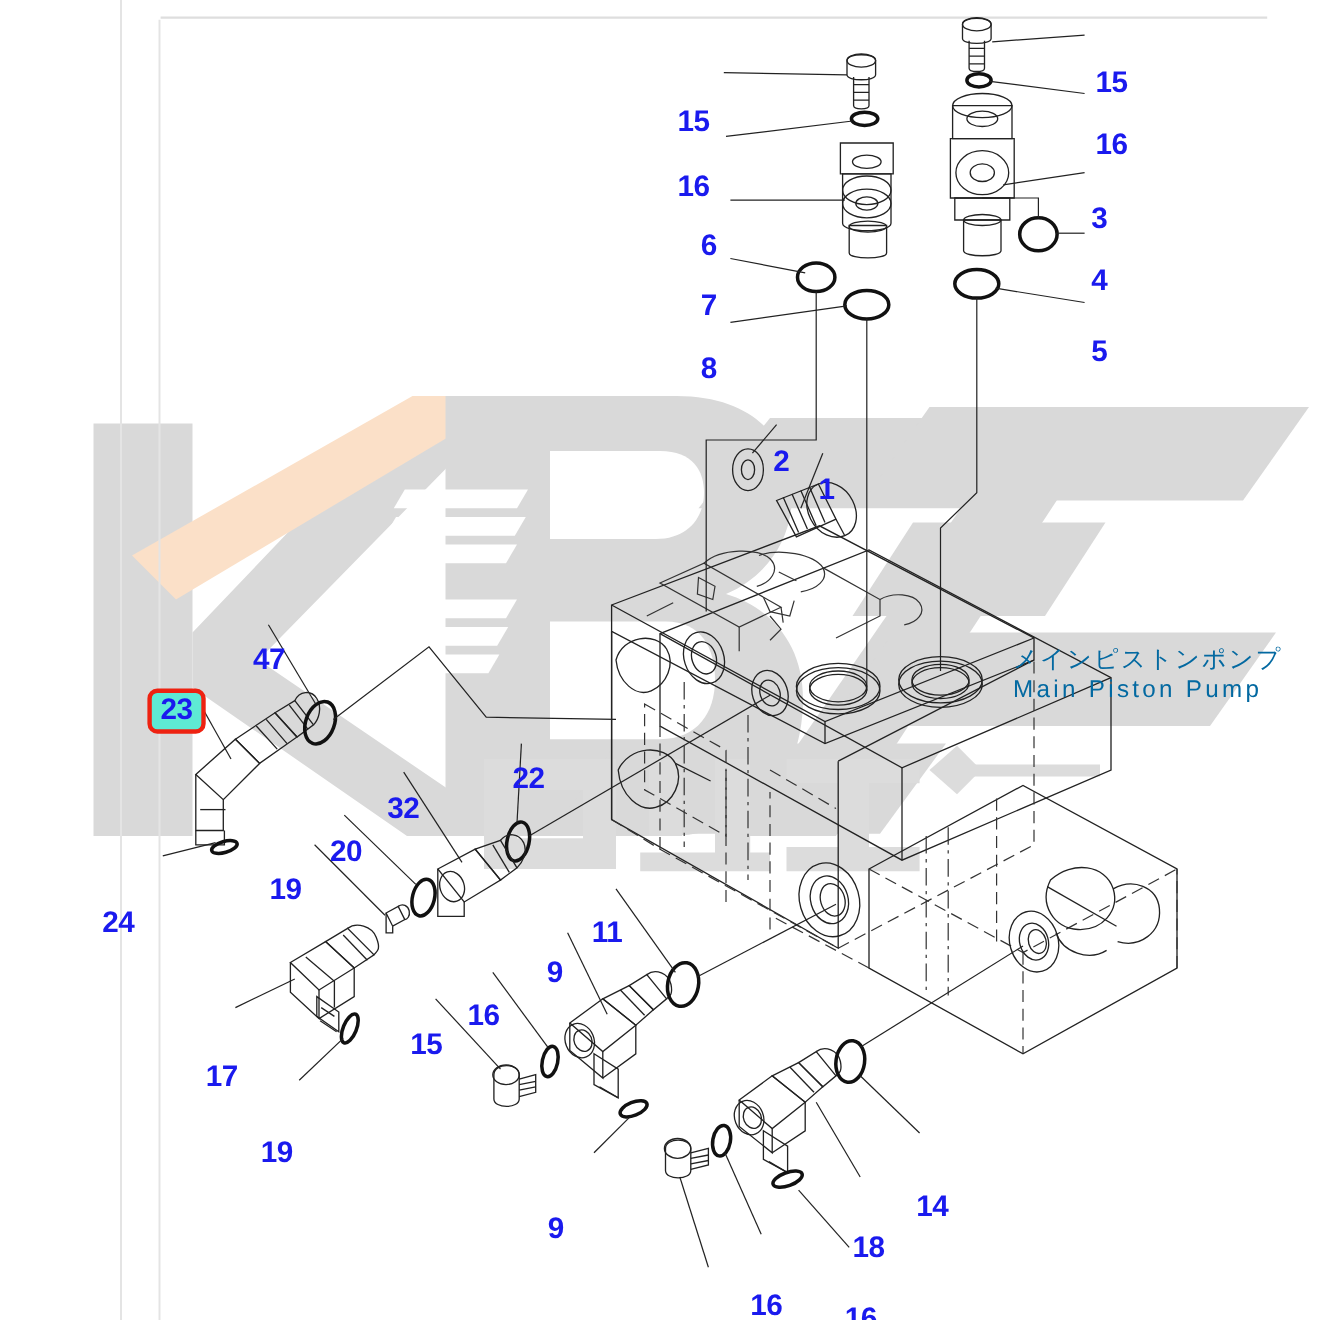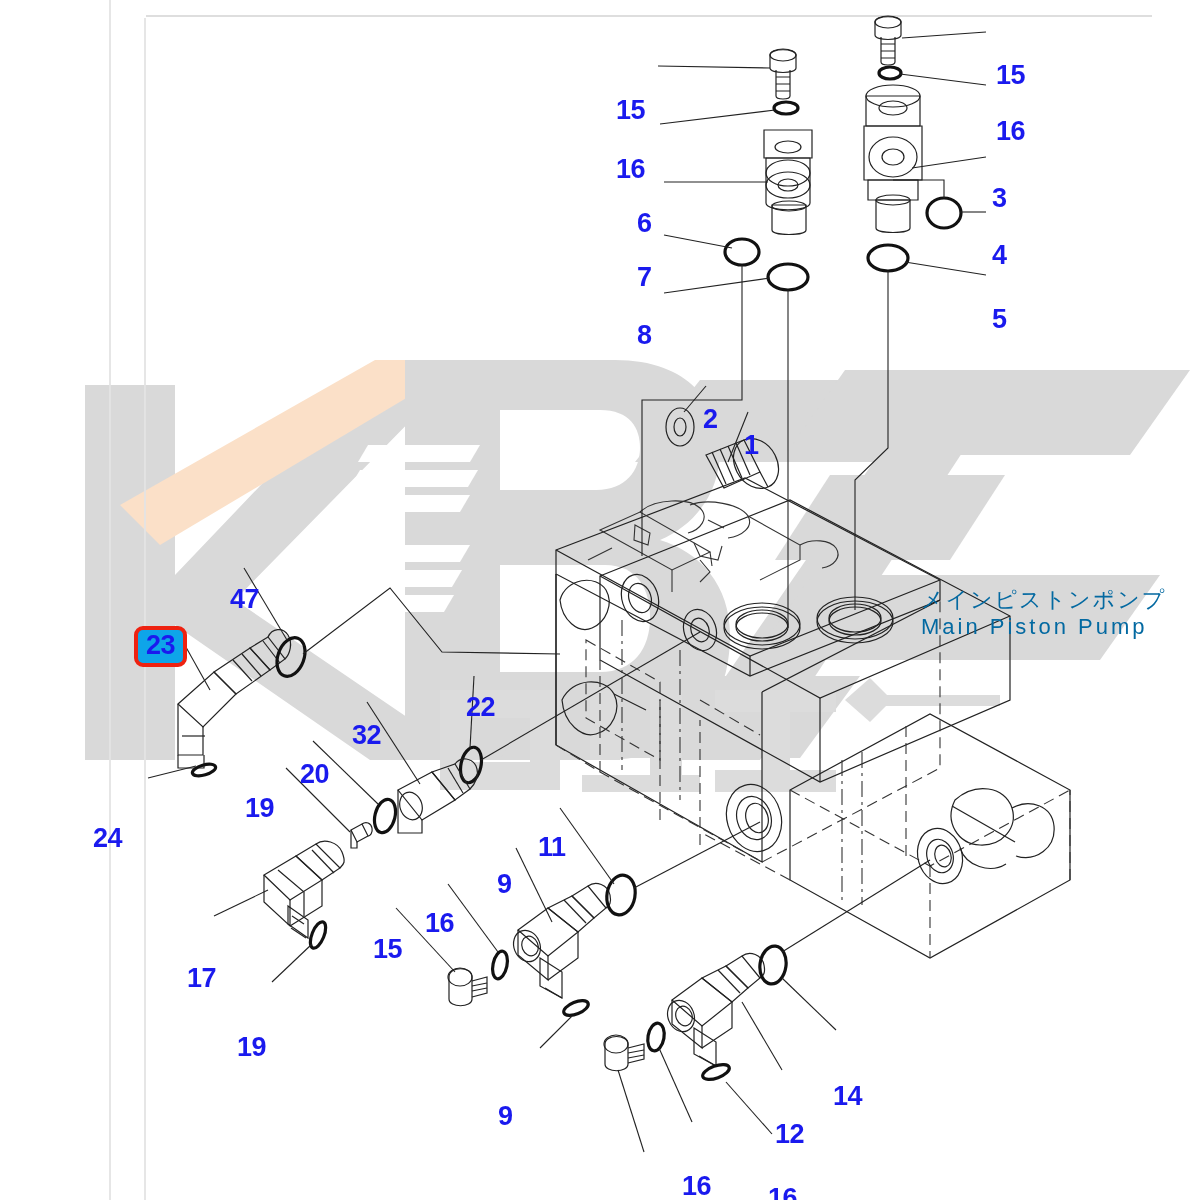--- a/index.html
+++ b/index.html
@@ -5,21 +5,21 @@
 <style>
   html,body{margin:0;padding:0;background:#ffffff;}
   body{width:1200px;height:1200px;overflow:hidden;
        font-family:"Liberation Sans","DejaVu Sans",sans-serif;}
   #stage{position:relative;width:1200px;height:1200px;background:#fff;}
   #stage svg{position:absolute;left:0;top:0;}
   .lbl{position:absolute;color:#1a1aee;font-size:27px;font-weight:700;
        line-height:1;letter-spacing:-0.5px;white-space:nowrap;
        font-family:"Liberation Sans","DejaVu Sans",sans-serif;margin-top:40px;}
   .hl{border:4px solid #ee2211;border-radius:9px;padding:2px 8px 4px 8px;
-      background:#0ea5e9;}
+      background:#5eead4;}
   .cap{position:absolute;color:#0369a1;white-space:nowrap;line-height:1.05;}
   .cap-jp{font-size:22px;letter-spacing:2px;font-family:"DejaVu Sans",sans-serif;}
   .cap-en{font-size:22px;letter-spacing:3px;font-family:Liberation Sans, sans-serif;}
 </style>
 </head>
 <body>
 
 <div id="stage">
 
 <svg width="1200" height="1200" viewBox="0 0 1200 1200">
@@ -465,21 +465,21 @@
 <div class="lbl" style="left:703px;top:366px;">2</div>
 <div class="lbl" style="left:992px;top:145px;">3</div>
 <div class="lbl" style="left:992px;top:202px;">4</div>
 <div class="lbl" style="left:992px;top:266px;">5</div>
 <div class="lbl" style="left:637px;top:170px;">6</div>
 <div class="lbl" style="left:637px;top:224px;">7</div>
 <div class="lbl" style="left:637px;top:282px;">8</div>
 <div class="lbl" style="left:497px;top:831px;">9</div>
 <div class="lbl" style="left:498px;top:1063px;">9</div>
 <div class="lbl" style="left:538px;top:794px;">11</div>
-<div class="lbl" style="left:775px;top:1081px;">12</div>
+<div class="lbl" style="left:775px;top:1081px;">18</div>
 <div class="lbl" style="left:768px;top:1145px;">16</div>
 <div class="lbl" style="left:833px;top:1043px;">14</div>
 <div class="lbl" style="left:616px;top:57px;">15</div>
 <div class="lbl" style="left:996px;top:22px;">15</div>
 <div class="lbl" style="left:373px;top:896px;">15</div>
 <div class="lbl" style="left:624px;top:1163px;">15</div>
 <div class="lbl" style="left:616px;top:116px;">16</div>
 <div class="lbl" style="left:996px;top:78px;">16</div>
 <div class="lbl" style="left:425px;top:870px;">16</div>
 <div class="lbl" style="left:682px;top:1133px;">16</div>

